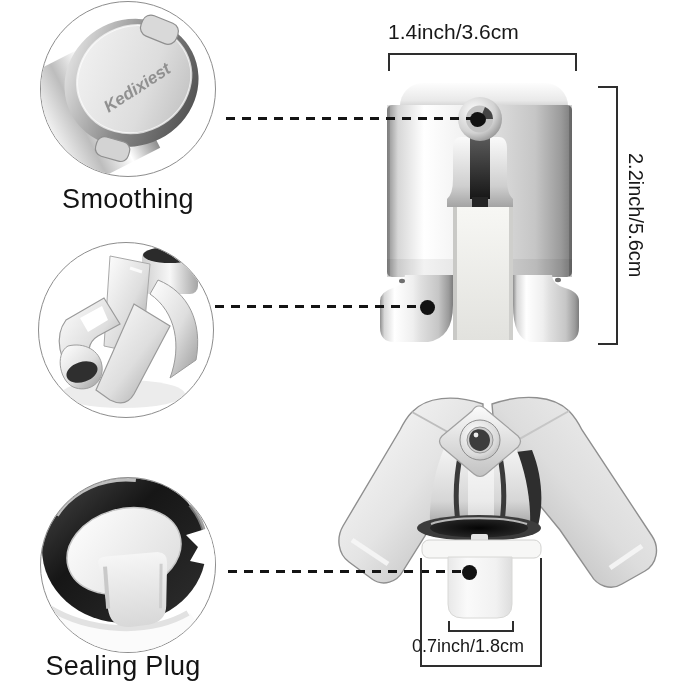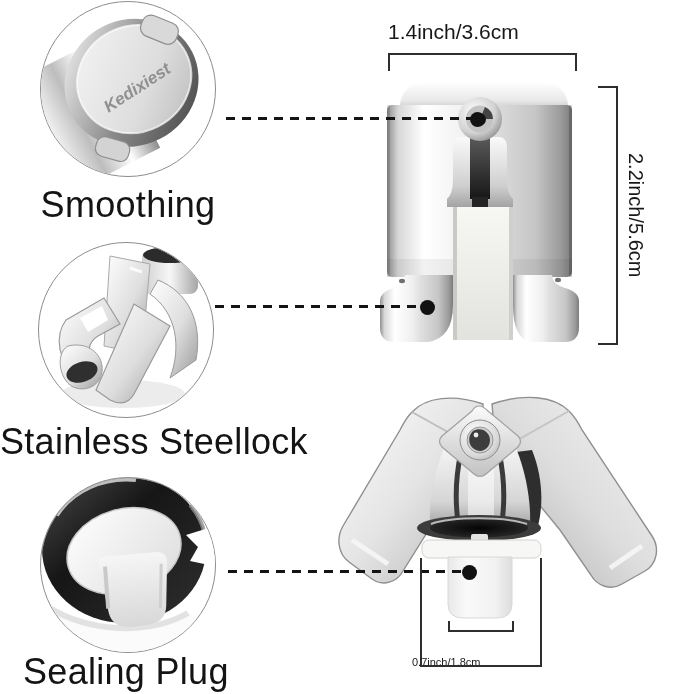--- a/index.html
+++ b/index.html
@@ -7,21 +7,21 @@
     position:relative;width:679px;height:694px;background:#ffffff;overflow:hidden;
     font-family:"Liberation Sans","DejaVu Sans",sans-serif;color:#1f1f1f;
   }
   .abs{position:absolute;}
   .callout-circle{
     position:absolute;width:176px;height:176px;border-radius:50%;
     border:1px solid #8d8d8d;overflow:hidden;background:#ffffff;box-sizing:border-box;
   }
   .callout-circle svg{position:absolute;left:-1px;top:-1px;}
   .callout-label{
-    position:absolute;text-align:center;font-size:36px;letter-spacing:0.3px;
+    position:absolute;text-align:center;font-size:27px;letter-spacing:0.3px;
     color:#141414;white-space:nowrap;
   }
   .dim-label{position:absolute;text-align:left;color:#181818;white-space:nowrap;}
   .dash-line{
     position:absolute;height:3px;
     background:repeating-linear-gradient(90deg,#141414 0 9px,transparent 9px 16px);
   }
   .dash-dot{position:absolute;width:15px;height:15px;border-radius:50%;background:#121212;}
   .bracket{position:absolute;box-sizing:border-box;}
   .bracket-top{border-top:2px solid #2e2e2e;border-left:2px solid #2e2e2e;border-right:2px solid #2e2e2e;}
@@ -240,21 +240,20 @@
       <path d="M96,62 L132,84 L96,152 Q88,166 72,158 L58,148 Z" fill="url(#c2m)" stroke="#9a9a9a" stroke-width="1.2"></path>
 
       <path d="M28,78 L66,56 L82,82 L60,94 C50,100 48,112 56,122 L40,138 C20,120 16,94 28,78 Z" fill="url(#c2m)" stroke="#9a9a9a" stroke-width="1.2"></path>
       <path d="M42,76 L64,64 L70,78 L50,90 Z" fill="#ffffff"></path>
 
       <path d="M30,104 C46,100 62,108 64,124 C66,140 52,150 38,146 C22,142 16,112 30,104 Z" fill="url(#c2m)" stroke="#9e9e9e" stroke-width="1"></path>
       <ellipse cx="44" cy="130" rx="16" ry="10" transform="rotate(-18 44 130)" fill="#2f2f2f"></ellipse>
       <path d="M92,26 L104,30" stroke="#ffffff" stroke-width="3" opacity="0.8"></path>
     </svg>
   </div>
-  <div class="callout-label" style="left:0px;top:421px;width:258px;">Stainless Steellock</div>
 
   <div class="callout-circle" style="left:40px;top:477px;">
     <svg width="178" height="178" viewBox="0 0 178 178">
       <defs>
         <linearGradient id="c3dark" x1="0" y1="0" x2="1" y2="1">
           <stop offset="0" stop-color="#4a4a4a"></stop>
             <stop offset="0.4" stop-color="#161616"></stop>
           <stop offset="1" stop-color="#2f2f2f"></stop>
         </linearGradient>
         <linearGradient id="c3flange" x1="0" y1="0" x2="1" y2="1">
@@ -299,17 +298,17 @@
   <div class="dash-line" style="left:228px;top:570px;width:236px;"></div>
   <div class="dash-dot" style="left:462px;top:565px;"></div>
 
   <div class="dim-label" style="left:388px;top:20px;width:189px;font-size:21px;">1.4inch/3.6cm</div>
   <div class="bracket bracket-top" style="left:388px;top:53px;width:189px;height:18px;"></div>
 
   <div class="bracket bracket-right" style="left:598px;top:86px;width:20px;height:259px;"></div>
   <div class="vertical-label" style="left:624px;top:86px;height:259px;">2.2inch/5.6cm</div>
 
   <div class="bracket bracket-bottom" style="left:448px;top:621px;width:66px;height:11px;"></div>
-  <div class="dim-label" style="left:412px;top:636px;width:140px;font-size:11px;margin-top:20px;">0.7inch/1.8cm</div>
+  <div class="dim-label" style="left:412px;top:636px;width:140px;font-size:18px;">0.7inch/1.8cm</div>
 
   <div class="bracket bracket-bottom" style="left:420px;top:558px;width:122px;height:109px;"></div>
 
 </div>
 
 </body></html>

